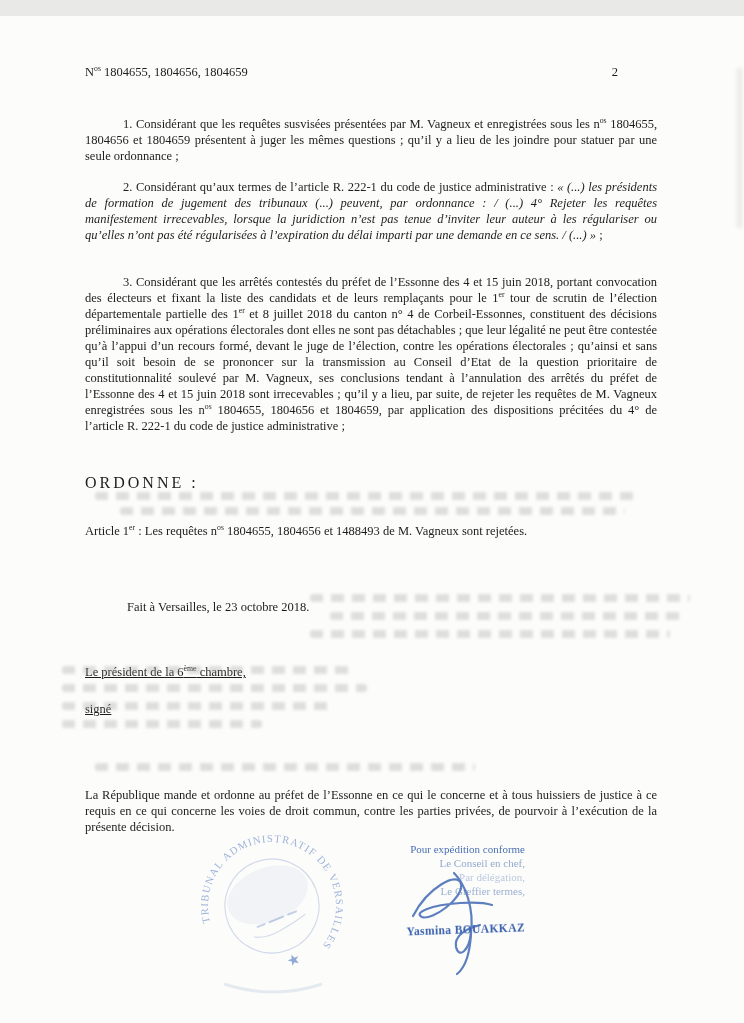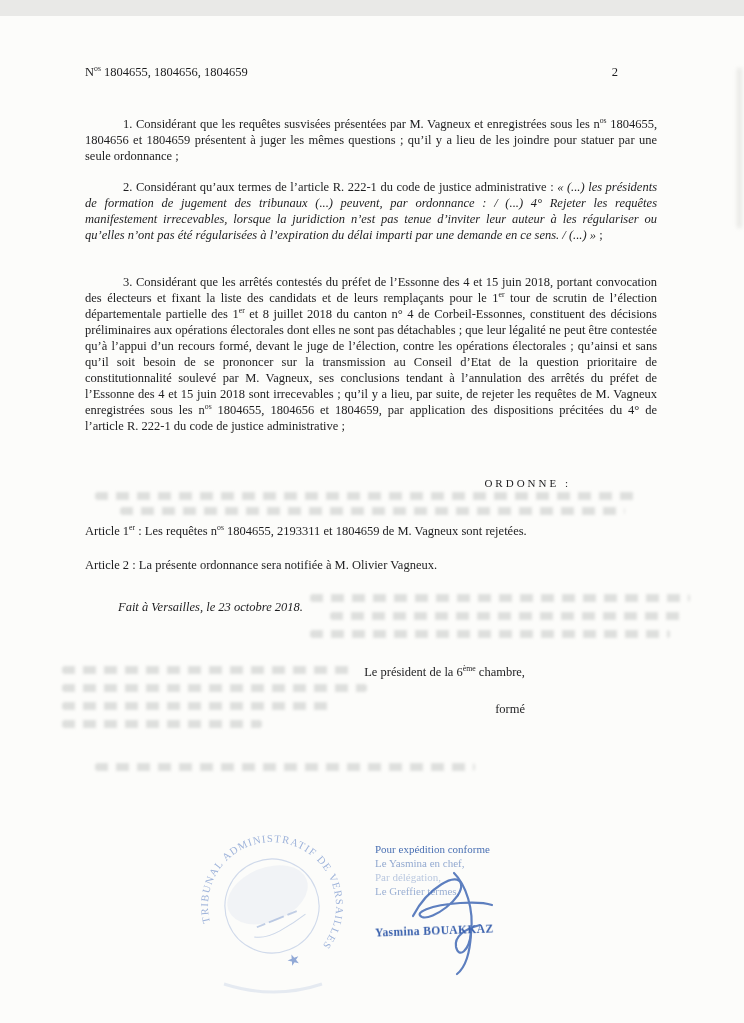--- a/index.html
+++ b/index.html
@@ -11,29 +11,29 @@
   }
   .abs{position:absolute;}
   p{margin:0;}
   .just{text-align:justify;}
   .ind{text-indent:38px;}
   sup{font-size:.62em;line-height:0;}
   .it{font-style:italic;}
   .u{}
   .header{top:48px;left:85px;width:533px;display:flex;justify-content:space-between;}
   .col{left:85px;width:572px;}
-  .ordonne{top:459px;left:85px;width:486px;text-align:right;letter-spacing:3px;font-size:11px;}
+  .ordonne{top:459px;left:85px;width:486px;text-align:left;letter-spacing:3px;font-size:16px;}
   .article1{top:507px;}
   .article2{top:541px;}
-  .dateline{top:583px;left:118px;font-style:italic;}
-  .sigblock{top:648px;left:85px;width:440px;text-align:right;}
+  .dateline{top:583px;left:127px;}
+  .sigblock{top:648px;left:85px;width:440px;text-align:left;text-decoration:underline;}
   .sigblock .gap1{margin-top:21px;}
   .sigblock .gap2{margin-top:28px;}
   .closing{top:771px;}
-  .greffe{top:826px;left:375px;width:150px;text-align:left;
+  .greffe{top:826px;left:375px;width:150px;text-align:right;
     color:#4a70b3;font-size:11px;line-height:14px;z-index:5;}
   .greffe .f1{opacity:1;}
   .greffe .f2{opacity:.6;filter:blur(.4px);}
   .greffe .f3{opacity:.38;filter:blur(.6px);font-family:Liberation Serif, serif;}
   .greffe .f4{opacity:.55;filter:blur(.5px);}
   .greffe .gname{margin-top:25px;font-weight:bold;font-size:11.5px;letter-spacing:.4px;
     color:#3a61ad;transform:rotate(-2deg);filter:blur(.2px);}
   .stamp{left:182px;top:800px;z-index:4;filter:blur(.45px);}
   .signature{left:398px;top:845px;z-index:6;filter:blur(.3px);}
   .bleed{position:absolute;height:8px;border-radius:3px;opacity:.30;filter:blur(1.6px);
@@ -50,34 +50,34 @@
     <span><span>N</span><sup>os</sup><span> 1804655, 1804656, 1804659</span></span>
     <span>2</span>
   </div>
 
   <p class="abs col just ind" style="top:100px;font-family:Liberation Serif, serif;"><span>1. Considérant que les requêtes susvisées présentées par M. Vagneux et enregistrées sous les n</span><sup>os</sup><span> 1804655, 1804656 et 1804659 présentent à juger les mêmes questions ; qu’il y a lieu de les joindre pour statuer par une seule ordonnance ;</span></p>
   <p class="abs col just ind" style="top:163px;"><span>2. Considérant qu’aux termes de l’article R. 222-1 du code de justice administrative : </span><span class="it">« (...) les présidents de formation de jugement des tribunaux (...) peuvent, par ordonnance : / (...) 4° Rejeter les requêtes manifestement irrecevables, lorsque la juridiction n’est pas tenue d’inviter leur auteur à les régulariser ou qu’elles n’ont pas été régularisées à l’expiration du délai imparti par une demande en ce sens. / (...) »</span><span> ;</span></p>
   <p class="abs col just ind" style="top:258px;"><span>3. Considérant que les arrêtés contestés du préfet de l’Essonne des 4 et 15 juin 2018, portant convocation des électeurs et fixant la liste des candidats et de leurs remplaçants pour le 1</span><sup>er</sup><span> tour de scrutin de l’élection départementale partielle des 1</span><sup>er</sup><span> et 8 juillet 2018 du canton n° 4 de Corbeil-Essonnes, constituent des décisions préliminaires aux opérations électorales dont elles ne sont pas détachables ; que leur légalité ne peut être contestée qu’à l’appui d’un recours formé, devant le juge de l’élection, contre les opérations électorales ; qu’ainsi et sans qu’il soit besoin de se prononcer sur la transmission au Conseil d’Etat de la question prioritaire de constitutionnalité soulevé par M. Vagneux, ses conclusions tendant à l’annulation des arrêtés du préfet de l’Essonne des 4 et 15 juin 2018 sont irrecevables ; qu’il y a lieu, par suite, de rejeter les requêtes de M. Vagneux enregistrées sous les n</span><sup>os</sup><span> 1804655, 1804656 et 1804659, par application des dispositions précitées du 4° de l’article R. 222-1 du code de justice administrative ;</span></p>
 
   <div class="abs ordonne">ORDONNE :</div>
 
-  <p class="abs col article1"><span class="u">Article 1</span><sup class="u">er</sup><span> : Les requêtes n</span><sup>os</sup><span> 1804655, 2193311 et 1804659 de M. Vagneux sont rejetées.</span></p>
-  <p class="abs col article2"><span class="u">Article 2</span><span> : La présente ordonnance sera notifiée à M. Olivier Vagneux.</span></p>
+  <p class="abs col article1"><span class="u">Article 1</span><sup class="u">er</sup><span> : Les requêtes n</span><sup>os</sup><span> 1804655, 1804656 et 1488493 de M. Vagneux sont rejetées.</span></p>
 
   <p class="abs dateline">Fait à Versailles, le 23 octobre 2018.</p>
 
   <div class="abs sigblock">
     <p><span>Le président de la 6</span><sup>ème</sup><span> chambre,</span></p>
-    <p class="gap1">formé</p>
+    <p class="gap1">signé</p>
   </div>
 
+  <p class="abs col just closing">La République mande et ordonne au préfet de l’Essonne en ce qui le concerne et à tous huissiers de justice à ce requis en ce qui concerne les voies de droit commun, contre les parties privées, de pourvoir à l’exécution de la présente décision.</p>
 
   <div class="abs greffe">
     <div class="f1">Pour expédition conforme</div>
-    <div class="f2">Le Yasmina en chef,</div>
+    <div class="f2">Le Conseil en chef,</div>
     <div class="f3">Par délégation,</div>
     <div class="f4">Le Greffier termes,</div>
     <div class="gname">Yasmina BOUAKKAZ</div>
   </div>
 
   <svg class="abs signature" width="135" height="115" viewBox="0 0 135 115">
     <g fill="none" stroke="#3a63b2" stroke-width="2.2" stroke-linecap="round" opacity=".82">
       <path d="M 15,55 C 30,26 60,10 63,23 C 66,37 34,60 24,56 C 15,52 32,44 62,42 C 77,41 88,42 94,44"></path>
       <path d="M 56,12 C 68,24 76,48 73,72 C 71,90 61,98 58,86 C 56,76 66,68 82,64"></path>
       <path d="M 73,72 C 72,92 68,106 59,113"></path>

